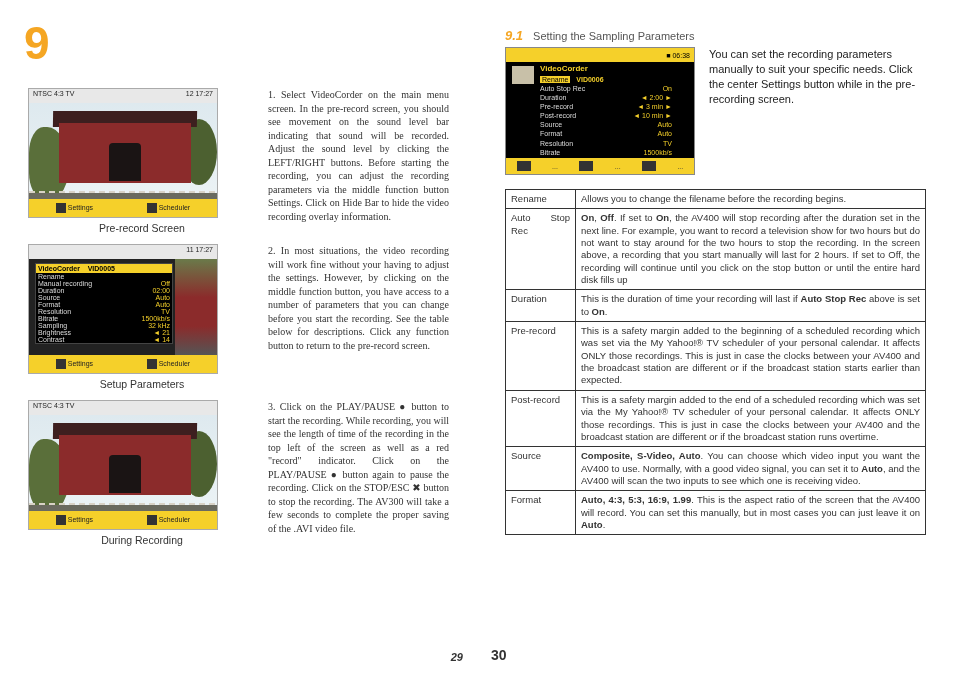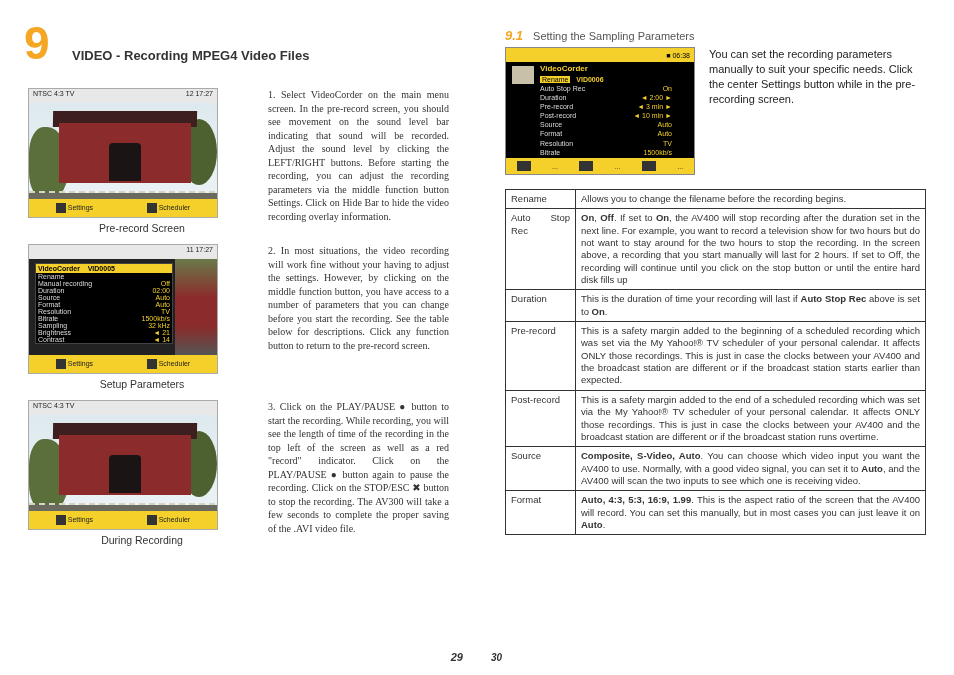--- a/index.html
+++ b/index.html
@@ -55,21 +55,21 @@
   }
   .caption { font-size: 10.5px; color:#333; text-align:center; margin-top:4px; margin-bottom:6px; }
   .para {
     font-size: 10px;
     line-height: 1.35;
     color: #333;
     text-align: justify;
     font-family: Liberation Serif, serif;
   }
   .pnum-l { position:absolute; bottom:12px; right:14px; font-size:11px; font-weight:bold; font-style:italic; color:#333;margin-left:12px;}
-  .pnum-r { position:absolute; bottom:12px; left:14px; font-size:10px; font-weight:bold; font-style:italic; color:#333;text-align:right;}
+  .pnum-r { position:absolute; bottom:12px; left:14px; font-size:14px; font-weight:bold; color:#333;text-align:right;}
   .left-content { margin-top: 60px; }
 
   
   .sky { position:absolute; inset:0; background:linear-gradient(#dce8ee,#eef4f6); }
   .foliage-l { position:absolute; left:0; top:38px; width:40px; height:72px; background:#5a6f3a; border-radius:40% 60% 50% 40%; }
   .foliage-r { position:absolute; right:0; top:30px; width:36px; height:66px; background:#4c6030; border-radius:50%;}
   .bridge { position:absolute; left:30px; top:34px; width:132px; height:60px; background:#8b2b2b; }
   .roof { position:absolute; left:24px; top:22px; width:144px; height:16px; background:#3d1f1f; transform:skewX(-1deg);}
   .opening { position:absolute; left:80px; top:54px; width:32px; height:38px; background:#1a1414; border-radius:4px 4px 0 0;}
   .fence { position:absolute; left:0; bottom:18px; right:0; height:8px; background:repeating-linear-gradient(90deg,#d8d2c6 0 6px,transparent 6px 10px);}
@@ -115,21 +115,20 @@
     vertical-align: top;
     text-align: justify;
   }
   table.params td.k { width: 70px; white-space:normal; }
 </style>
 </head>
 <body>
 
 <div class="page">
   <div class="chapter-num">9</div>
-  <div class="page-title">VIDEO - Recording MPEG4 Video Files</div>
 
   <div class="left-content">
 
     <div class="row">
       <div class="fig">
         <div class="fig-img">
           <div class="sky"></div>
           <div class="foliage-l"></div>
             <div class="foliage-r"></div>
           <div class="roof"></div>

